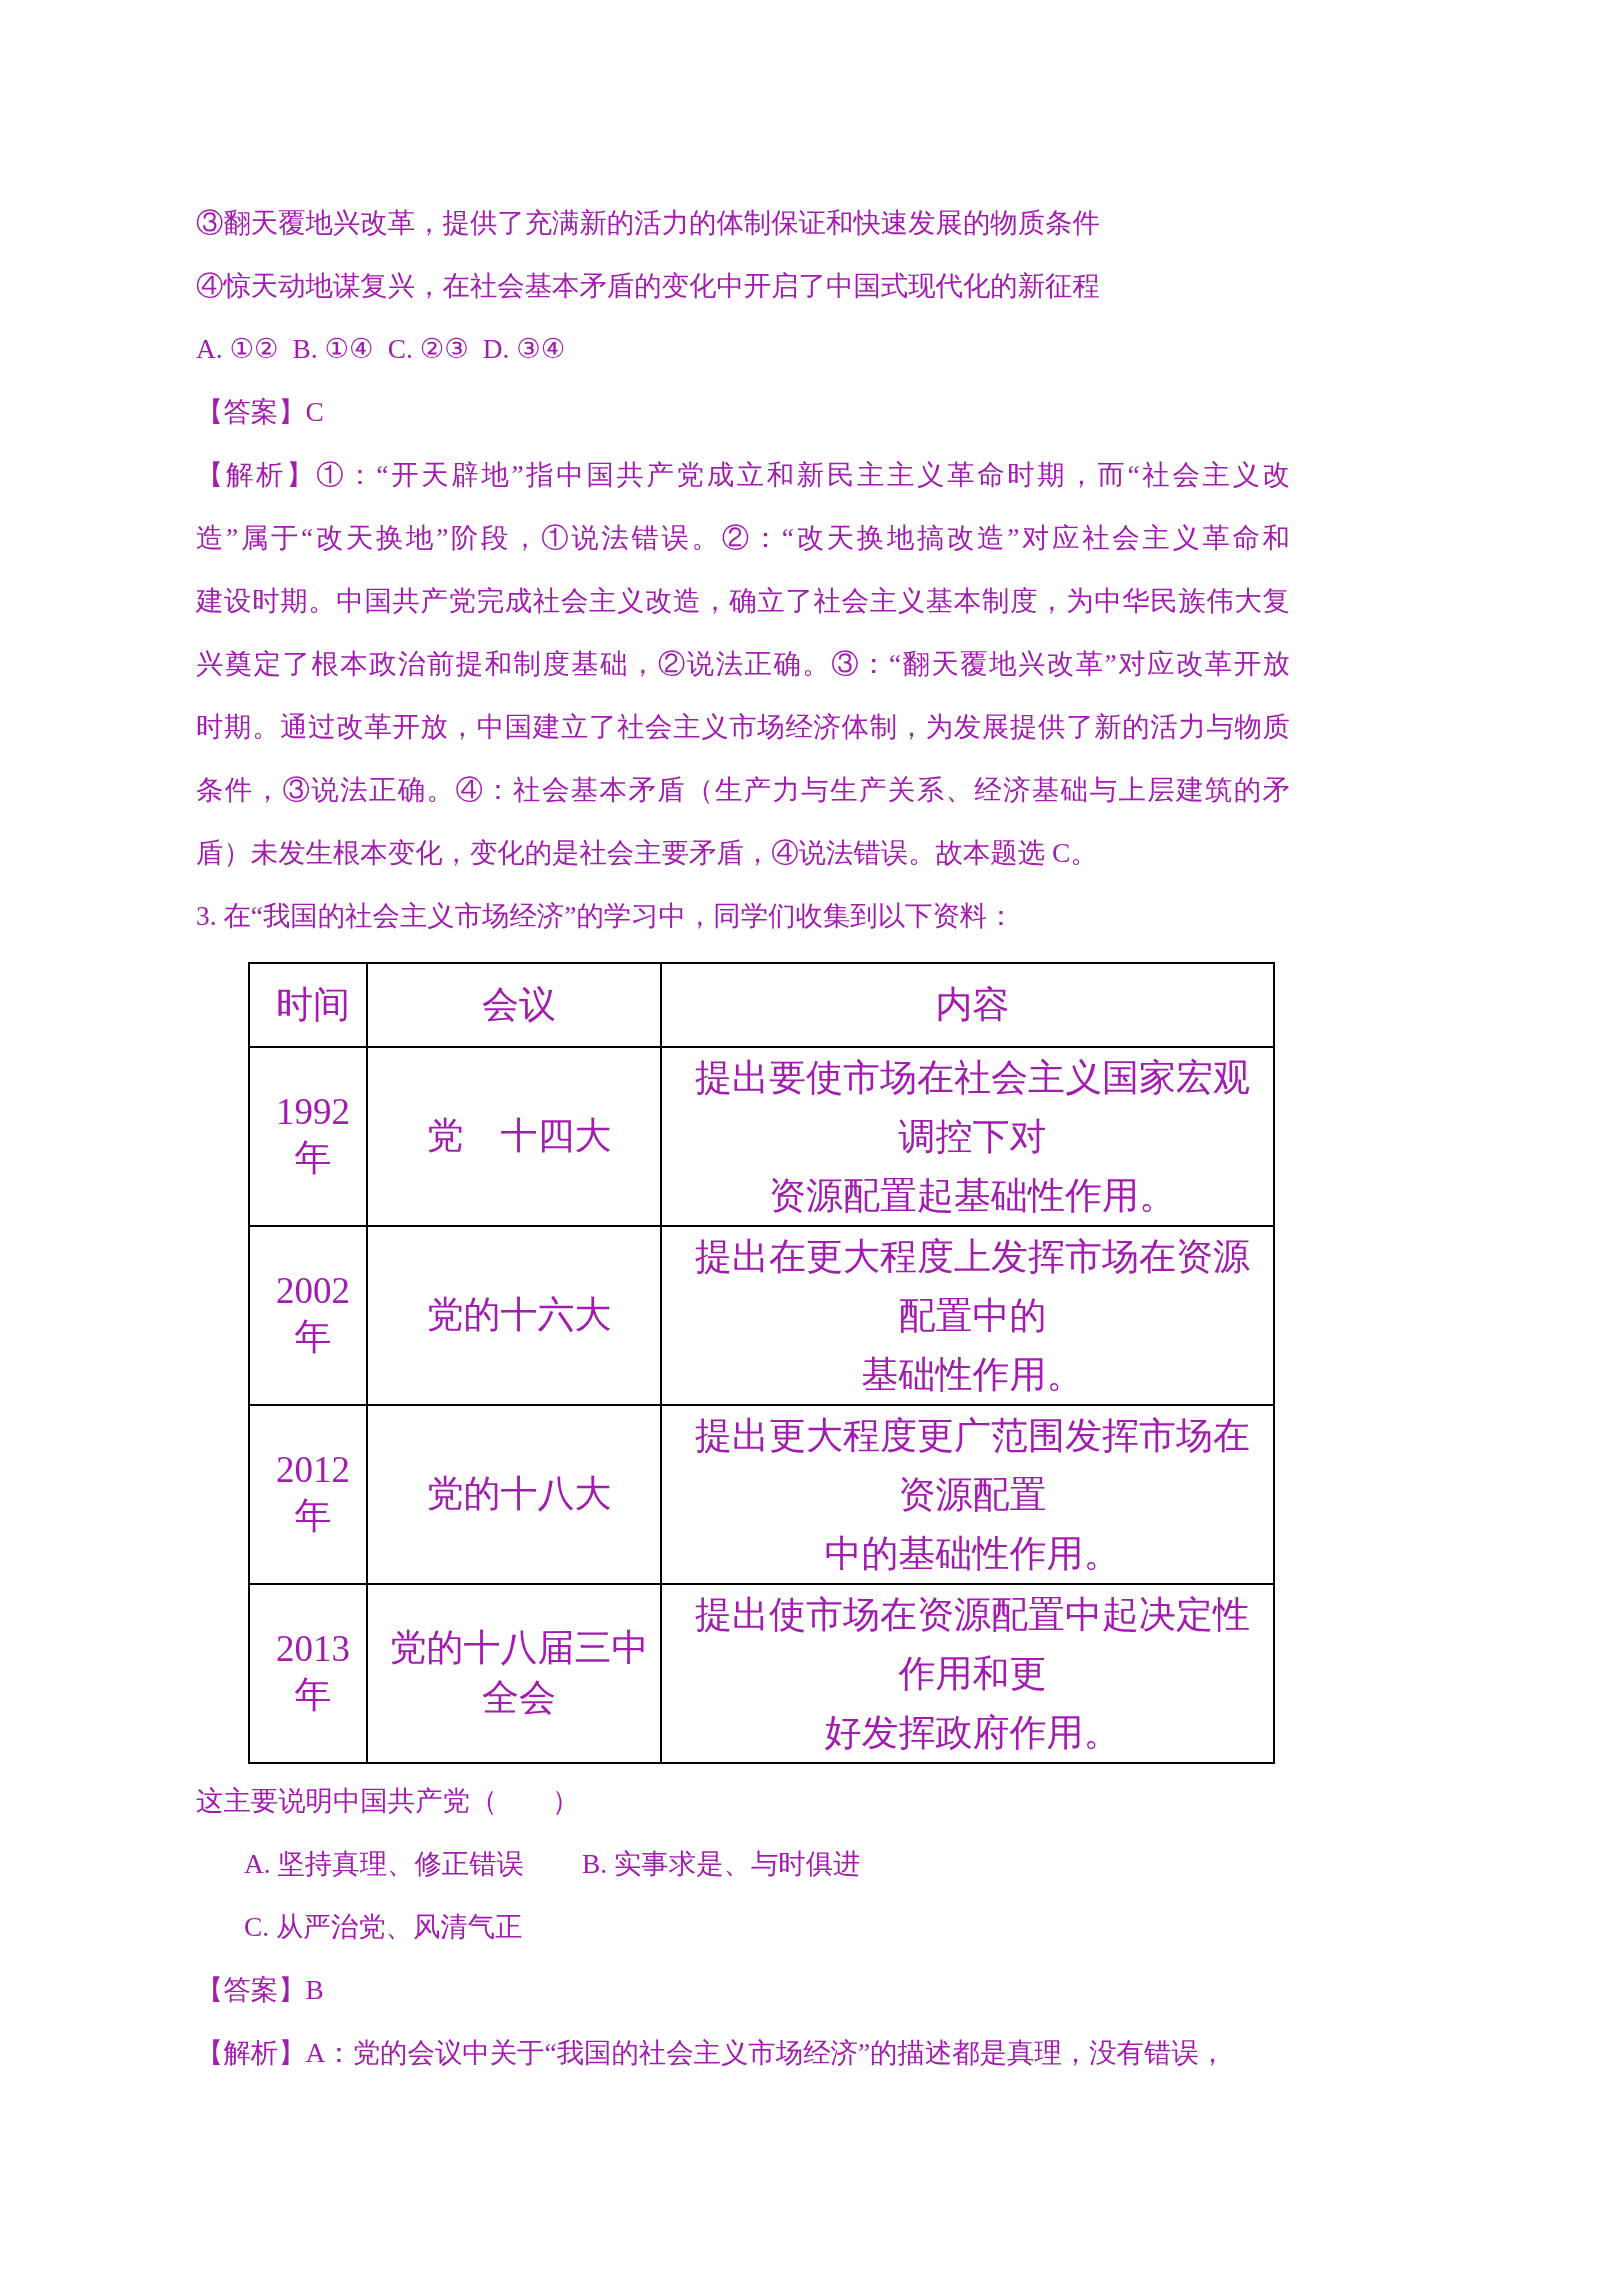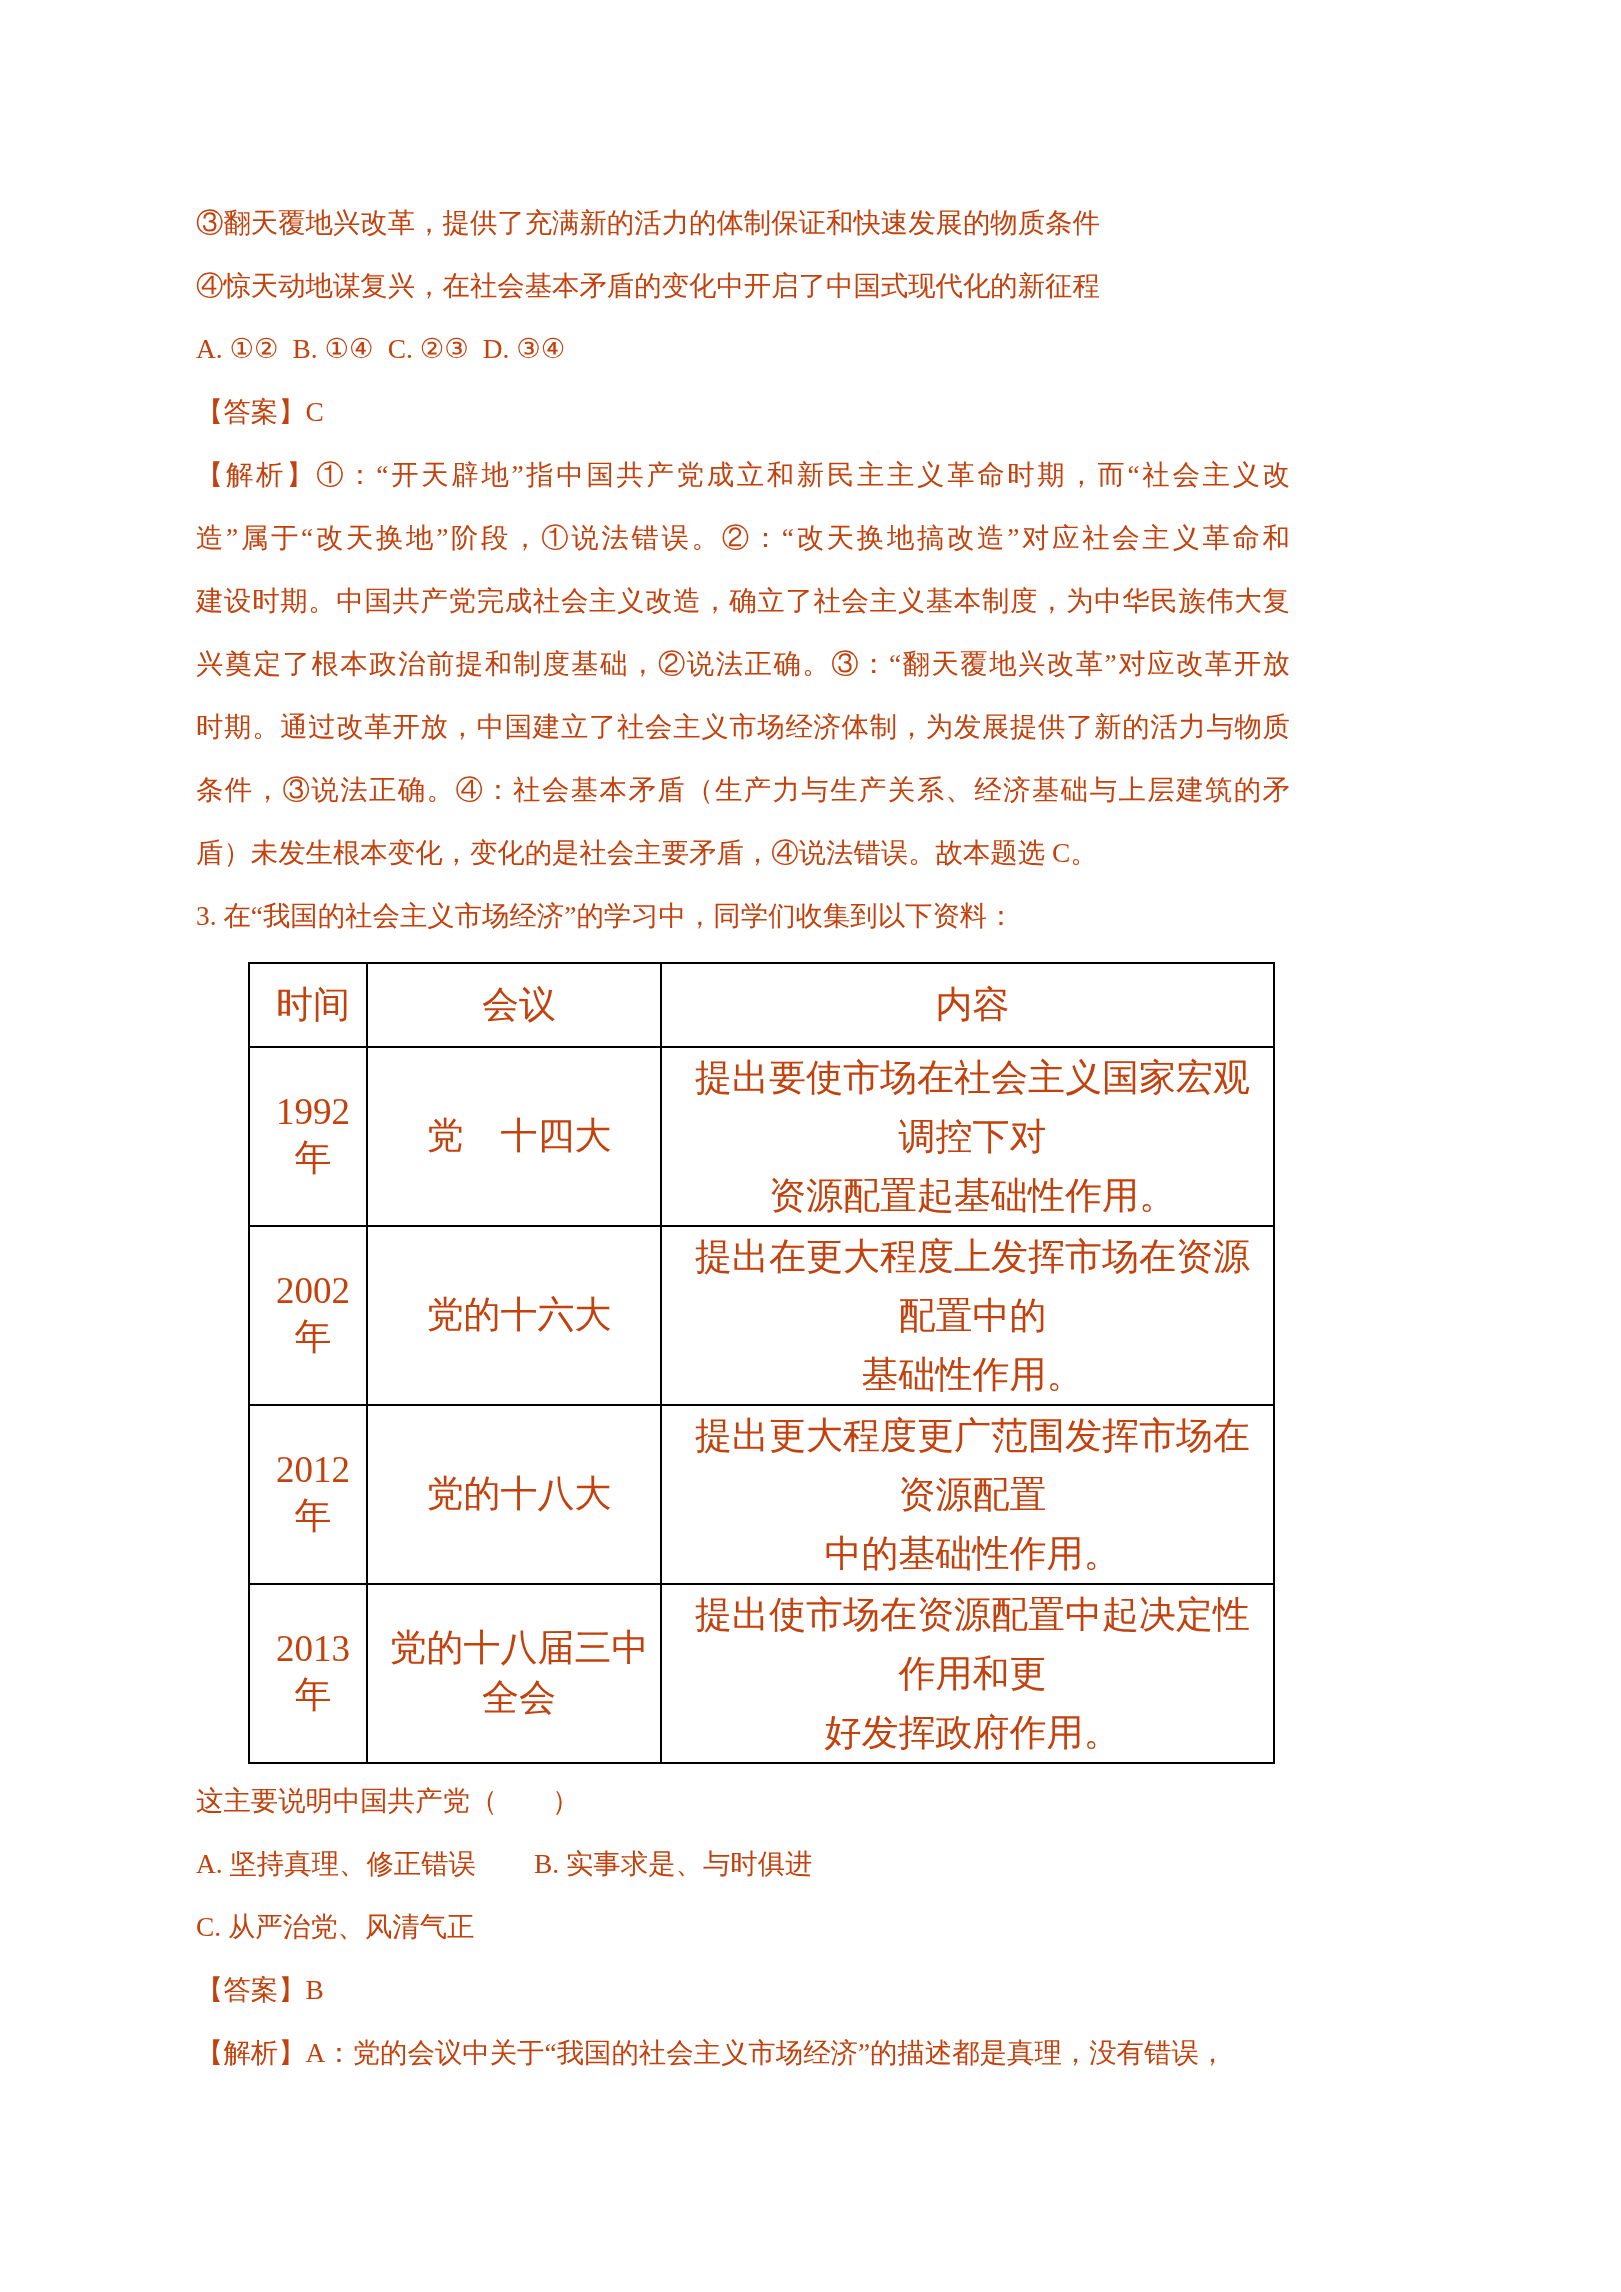--- a/index.html
+++ b/index.html
@@ -2,21 +2,21 @@
 <html><head>
 <meta charset="utf-8">
 <style>
   html, body { margin: 0; padding: 0; background: #888; }
   .page {
     position: relative;
     width: 1621px;
     height: 2293px;
     margin: 0 auto;
     background: #ffffff;
-    color: #c2410c;
+    color: #a21caf;
     font-family: "Liberation Serif", "DejaVu Serif", serif;
     font-size: 27.4px;
     overflow: hidden;
   }
   .content {
     position: absolute;
     left: 196px;
     top: 192px;
     width: 1094px;
   }
@@ -58,20 +58,21 @@
   table.meetings th { height: 82px; }
   table.meetings td { height: 143px; }
   td.cell-content {
     white-space: pre-line;
     line-height: 59px;
   }
   .opt-grid {
     display: grid;
     grid-template-columns: 338px 1fr;
     line-height: 63px;
+    margin-left: 48px;
   }
   .opt-grid span { white-space: nowrap; }
 </style>
 </head>
 <body>
 
 <div class="page">
   <div class="content">
 
     <div class="line">③翻天覆地兴改革，提供了充满新的活力的体制保证和快速发展的物质条件</div>

